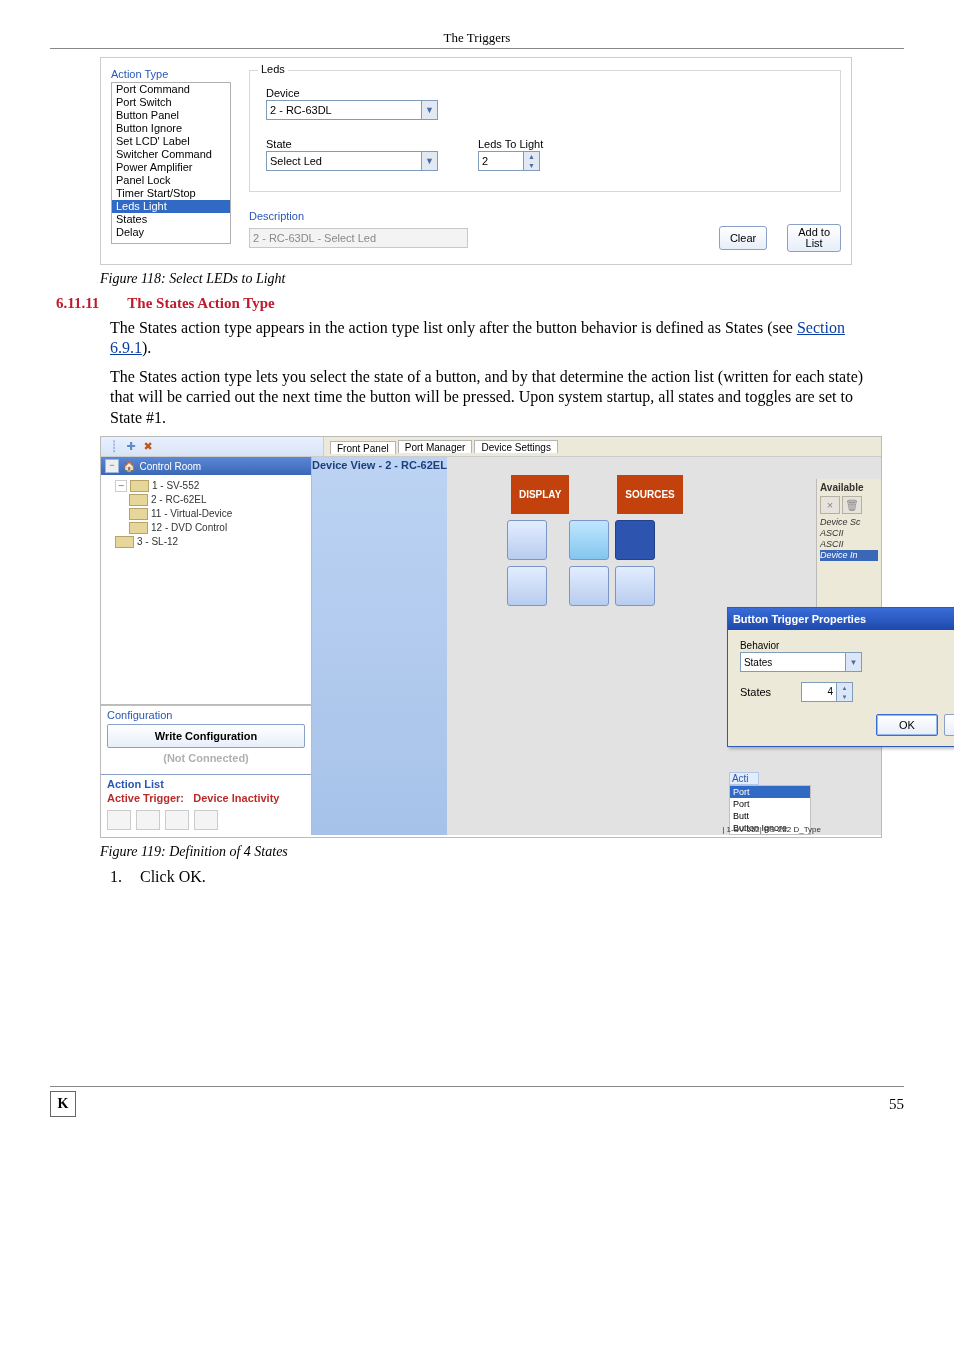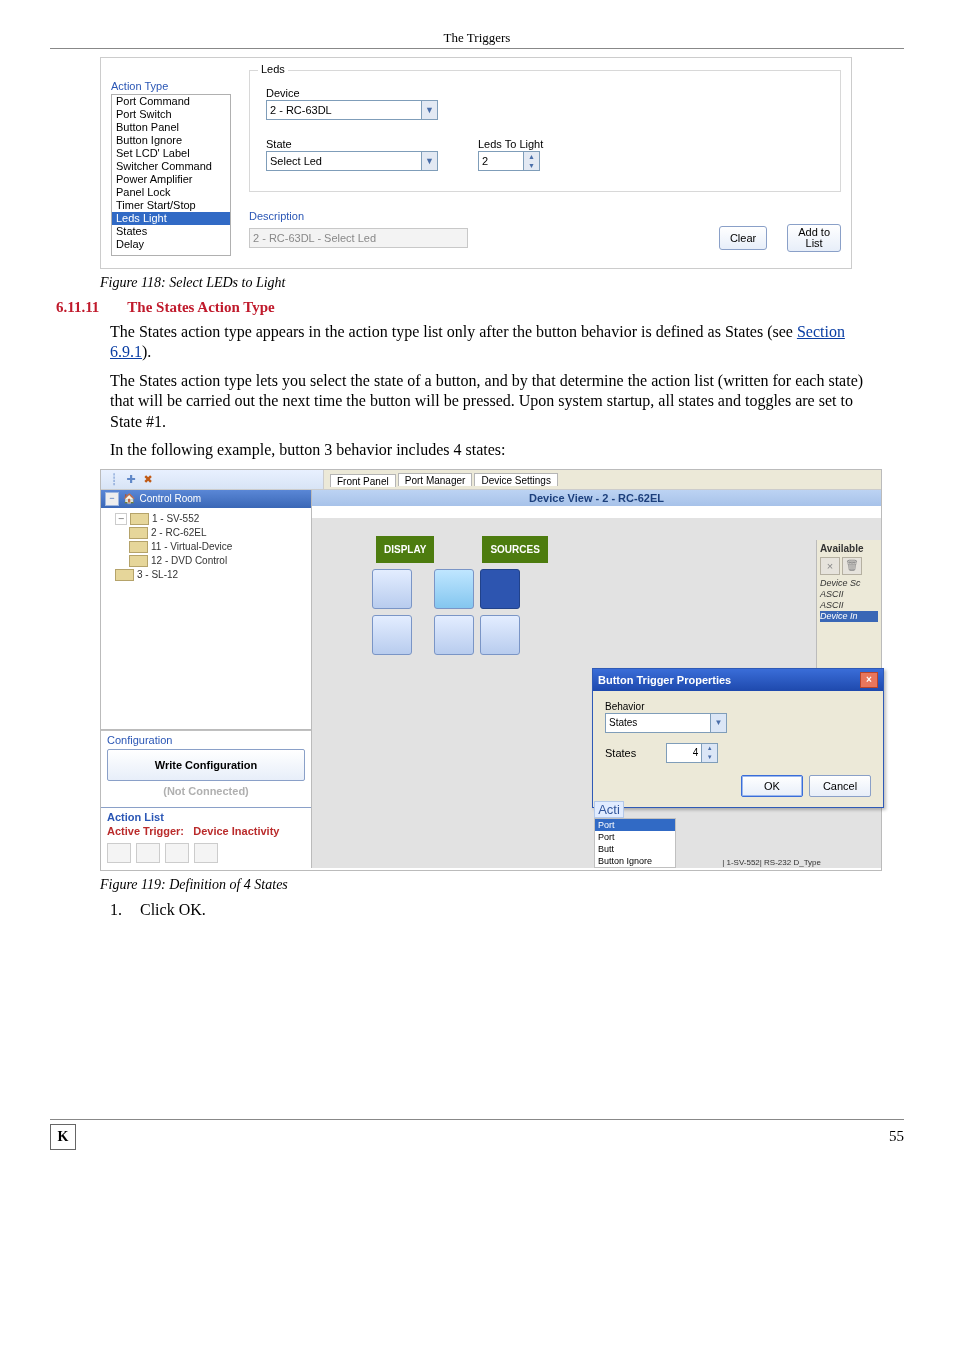--- a/index.html
+++ b/index.html
@@ -33,21 +33,20 @@
     padding: 6px 10px 12px 10px;
     font-family: Tahoma, Arial, sans-serif;
     font-size: 11px;
     background: #fff;
     display: flex;
     gap: 18px;
     position: relative;
   }
   .shot1 .left-panel {
     width: 120px;
-    margin-top: 12px;
   }
   .shot1 .left-panel .section-label {
     color: #2a56b5;
     margin: 4px 0 2px 0;
   }
   .shot1 .at-list {
     border: 1px solid #b0b0b0;
     height: 160px;
     padding: 0;
     margin: 0;
@@ -186,34 +185,34 @@
   .shot2 .tree-title { background: linear-gradient(#5a87d6,#3a67b6); color:#fff; padding:2px 4px; font-size:10px; display:flex; align-items:center; gap:4px;}
   .shot2 .tree-title .tico { width:12px; height:12px; background:#eee; border:1px solid #9db6df; font-size:9px; line-height:10px; text-align:center; color:#3a67b6;}
   .shot2 .tree-body { padding: 4px 4px; font-size:10px; line-height:14px; color:#333; }
   .shot2 .tree-body .row { display:flex; align-items:center; gap:3px; }
   .shot2 .tree-body .ind1 { margin-left: 10px; }
   .shot2 .tree-body .ind2 { margin-left: 24px; }
   .shot2 .tree-body .toggle { color:#7a7a7a; font-family:monospace; width:10px; display:inline-block; text-align:center; border:1px solid #ccc; height:10px; line-height:9px; font-size:10px;}
   .shot2 .tree-body .ico { width:17px; height:10px; background:#e6d69a; border:1px solid #b5a36a; display:inline-block;}
   .shot2 .config-box { border-top:1px solid #c0c0c0; padding: 3px 6px 6px 6px;}
   .shot2 .config-box .cfg-label { color:#2a56b5; font-size:11px; }
-  .shot2 .cfg-btn { width:100%; margin-top:3px; height:32px; font-size:11px; font-weight:bold; border:1px solid #8aa0c8; background:linear-gradient(#fff,#e7eef9); border-radius:2px; font-family:inherit;}
+  .shot2 .cfg-btn { width:100%; margin-top:3px; height:24px; font-size:11px; font-weight:bold; border:1px solid #8aa0c8; background:linear-gradient(#fff,#e7eef9); border-radius:2px; font-family:inherit;}
   .shot2 .not-conn { text-align:center; color:#b0b0b0; font-weight:bold; font-size:11px; padding:4px 0;}
   .shot2 .action-list { border-top:1px solid #8aa0c8; padding:3px 6px; }
   .shot2 .al-label { color:#2a56b5; font-weight:bold; }
   .shot2 .al-sub { font-size:11px; margin-top:2px; }
   .shot2 .al-sub .k { color:#ba2b2b; font-weight:bold; }
   .shot2 .tb-icons2 { margin-top:6px; }
   .shot2 .tb-icons2 span { display:inline-block; width:22px; height:18px; border:1px solid #ccc; background:#f4f4f4; margin-right:2px;}
-  .shot2 .center-col { flex:1; display:flex; flex-direction:column; position:relative;gap:12px;}
+  .shot2 .center-col { flex:1; display:flex; flex-direction:row; position:relative;}
   .shot2 .dv-title { background: linear-gradient(#bcd3f3,#a7c2e9); color:#1c3f7c; font-weight:bold; text-align:center; font-size:11px; padding:2px 0;}
   .shot2 .view-area { flex:1; background:#e2e2e2; position:relative; }
   .shot2 .panel-box { position:absolute; left:60px; top:18px; width:310px; }
   .shot2 .panel-labels { display:flex; gap:48px; margin-left:4px; }
-  .shot2 .panel-labels .plbl { background:#4d7c0f; color:#fff; font-size:10px; padding:8px 8px; font-weight:bold; }
+  .shot2 .panel-labels .plbl { background:#c2410c; color:#fff; font-size:10px; padding:14px 8px; font-weight:bold; }
   .shot2 .btn-grid { margin-top:6px; display:grid; grid-template-columns: repeat(3, 40px); grid-auto-rows:40px; gap:6px; width: 180px;}
   .shot2 .hw-btn { background: linear-gradient(#e3edff, #b8ccee); border:1px solid #7a95c6; border-radius:3px;}
   .shot2 .hw-btn.lit { background: linear-gradient(#bfe6ff,#84c6ef); }
   .shot2 .avail-panel { position:absolute; right:0; top:22px; width:58px; background:#ece9d8; border-left:1px solid #bbb; height:210px; padding:3px;}
   .shot2 .avail-panel .av-title { font-weight:bold; font-size:10px; color:#333;}
   .shot2 .avail-panel .av-ico { display:flex; gap:2px; margin:3px 0;}
   .shot2 .avail-panel .av-ico span { width:18px; height:16px; background:#e6e3dc; border:1px solid #b5b0a1; color:#888; font-size:11px; display:flex; align-items:center; justify-content:center;}
   .shot2 .avail-panel .av-list { font-size:9px; font-style:italic; color:#333; line-height:11px;}
   .shot2 .avail-panel .av-list .hl { background:#3a67b6; color:#fff; font-style:italic;}
   
@@ -232,21 +231,21 @@
   .shot2 .dlg-select .btn { width:15px; height:100%; background:#dbe6f6; border-left:1px solid #7f9db9; display:flex; align-items:center; justify-content:center; font-size:8px; color:#4a6ea9;}
   .shot2 .dlg-spin-row { display:flex; align-items:center; gap:30px; margin-top: 6px;}
   .shot2 .dlg-spin { display:inline-flex; width:50px; height:18px; border:1px solid #7f9db9; background:#fff;}
   .shot2 .dlg-spin .txt { flex:1; padding:0 3px; font-size:10px; line-height:18px; text-align:right;}
   .shot2 .dlg-spin .steps { width:15px; border-left:1px solid #7f9db9; display:flex; flex-direction:column;}
   .shot2 .dlg-spin .steps div { flex:1; background:#dbe6f6; font-size:6px; display:flex; align-items:center; justify-content:center; color:#4a6ea9;}
   .shot2 .dlg-btns { display:flex; justify-content:flex-end; gap:6px; margin-top:12px;}
   .shot2 .dlg-btn { width:62px; height:22px; font-size:11px; border:1px solid #8aa0c8; background:linear-gradient(#fff,#e7eef9); border-radius:2px; font-family:inherit;}
   .shot2 .dlg-btn.def { border:1px solid #3a6dd8; box-shadow: inset 0 0 0 1px #9ab7ef;}
   .shot2 .bottom-list { position:absolute; bottom:0; left:282px; font-size:10px; }
-  .shot2 .bottom-list .blabel { background:#e1ecff; padding:0 2px; border:1px solid #b3c8e9; display:inline-block; width:24px; text-align:center; font-size:13px; color:#33579c;}
+  .shot2 .bottom-list .blabel { background:#e1ecff; padding:0 2px; border:1px solid #b3c8e9; display:inline-block; width:24px; font-size:10px; color:#33579c;}
   .shot2 .bottom-list .items { border:1px solid #c0c0c0; background:#fff; width:80px; }
   .shot2 .bottom-list .items div { padding:0 3px; font-size:9px; height:12px; line-height:12px;}
   .shot2 .bottom-list .items div.sel { background:#316ac5; color:#fff; }
   .shot2 .bottom-right { position:absolute; right:60px; bottom:1px; font-size:8px; color:#333; }
   .num-list {
     margin-left: 60px;
     margin-top: 4px;
     font-size: 16px;
   }
   .num-list .item { display:flex; gap:8px; }
@@ -341,21 +340,20 @@
   <div class="section-row">
     <span class="section-num">6.11.11</span>
     <span class="section-title">The States Action Type</span>
   </div>
 
   <p class="body-text">
     <span>The States action type appears in the action type list only after the button behavior is defined as States (see </span><a href="#">Section 6.9.1</a><span>).</span>
   </p>
 
   <p class="body-text">The States action type lets you select the state of a button, and by that determine the action list (written for each state) that will be carried out the next time the button will be pressed. Upon system startup, all states and toggles are set to State #1.</p>
-  <p class="body-text">In the following example, button 3 behavior includes 4 states:</p>
 
   <div class="shot2">
     <div class="toolbar-row">
       <div class="tb-left">
         <div class="tb-icons">
           <span>┊</span>
           <span>✚</span>
           <span style="color:#c05a16;">✖</span>
         </div>
       </div>

